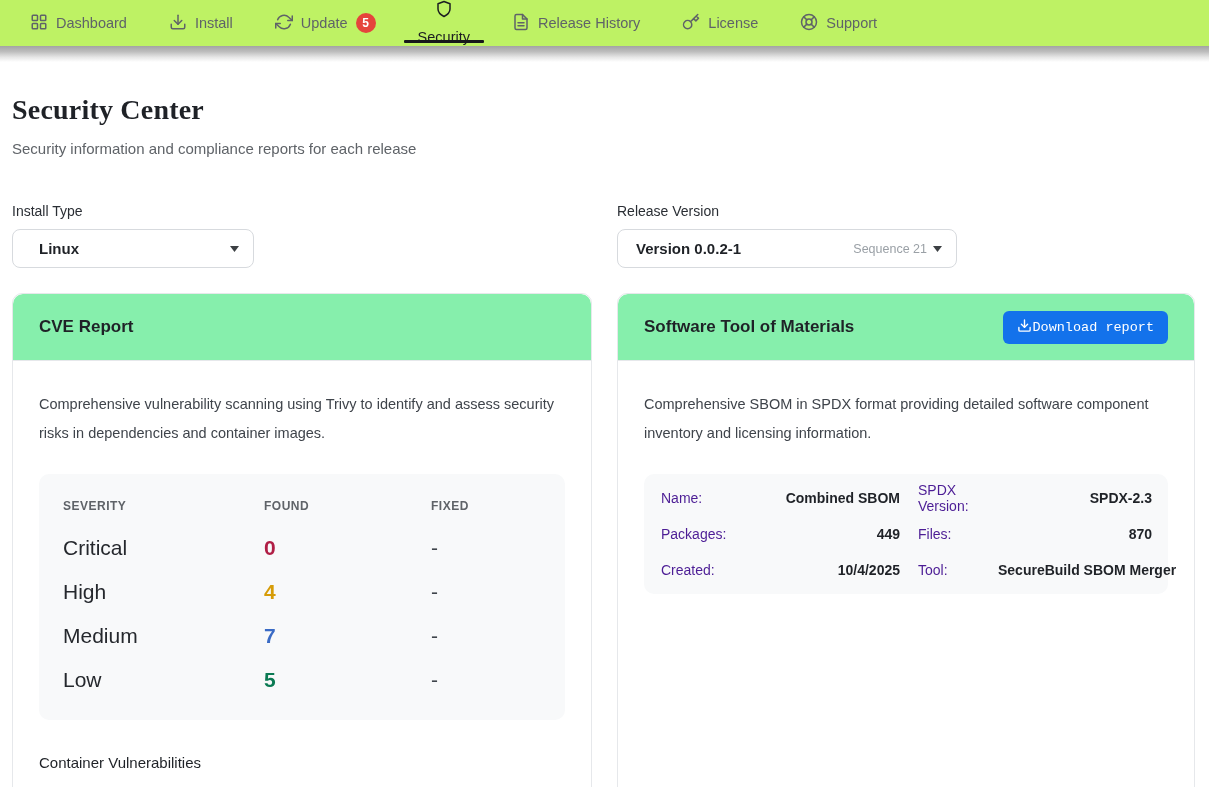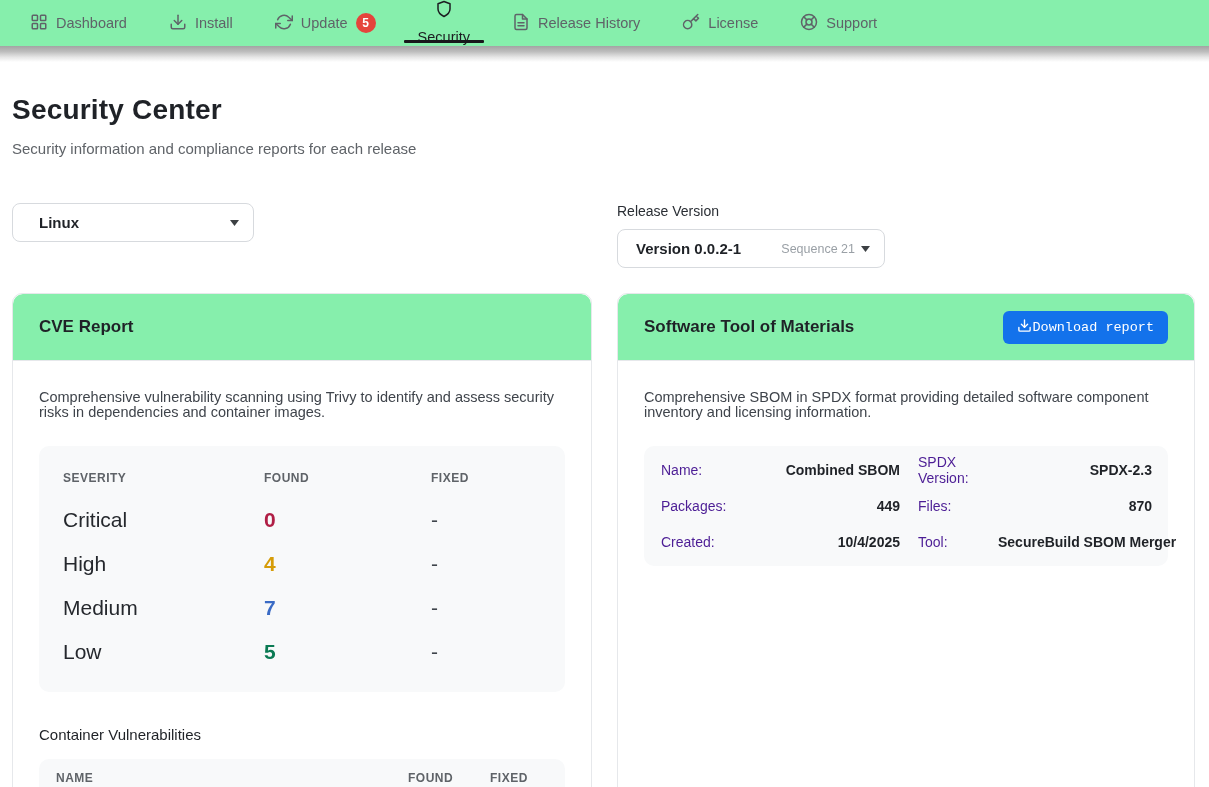--- a/index.html
+++ b/index.html
@@ -6,21 +6,21 @@
   html, body { width: 1209px; height: 787px; overflow: hidden; }
   body {
     font-family: "Liberation Sans", "DejaVu Sans", sans-serif;
     background: #ffffff;
     color: #202124;
   }
 
   
   .topnav {
     height: 46px;
-    background: #86efac;
+    background: #bef264;
     display: flex;
     align-items: stretch;
     padding-left: 16px;
   }
   .nav-item {
     display: flex;
     align-items: center;
     gap: 8px;
     padding: 0 14px;
     margin-right: 14px;
@@ -52,21 +52,21 @@
   }
 
   
   .scroll-shadow {
     height: 16px;
     background: linear-gradient(to bottom, #a3a3a3 0%, #bdbdbd 35%, #e6e6e6 70%, #ffffff 100%);
   }
 
   
   .content { padding: 32px 14px 0 12px; }
-  .page-title { font-size: 28px; font-weight: 700; color: #1f2227; letter-spacing: 0.2px; }
+  .page-title { font-size: 28px; font-weight: 700; color: #1f2227; letter-spacing: 0.2px; font-family: Liberation Serif, serif; }
   .page-subtitle { margin-top: 14px; font-size: 15px; color: #5f6368; }
 
   
   .filters {
     display: grid;
     grid-template-columns: 580px 578px;
     column-gap: 25px;
     margin-top: 46px;
   }
   .filter-label { font-size: 14px; color: #2a2e34; margin-bottom: 10px; }
@@ -75,21 +75,21 @@
     border: 1px solid #d7dade;
     border-radius: 8px;
     background: #fff;
     display: flex;
     align-items: center;
     justify-content: space-between;
     padding: 0 14px 0 18px;
     cursor: pointer;
   }
   .select-install { width: 242px; padding-left: 26px; }
-  .select-version { width: 268px; }
+  .select-version { width: 340px; }
   .select-value { font-size: 15px; font-weight: 700; color: #1f2227; }
   .select-right { display: flex; align-items: center; gap: 6px; }
   .select-sequence { font-size: 12.5px; color: #9aa0a6; }
   .caret { width: 9px; height: 6px; display: inline-block; }
   .caret svg { display: block; width: 9px; height: 6px; fill: #3c4043; }
 
   
   .cards {
     display: grid;
     grid-template-columns: 580px 578px;
@@ -108,21 +108,21 @@
     border-bottom: 1px solid #e6e8eb;
     padding: 0 26px;
     height: 67px;
     display: flex;
     align-items: center;
     justify-content: space-between;
     border-radius: 10px 10px 0 0;
   }
   .card-title { font-size: 17px; font-weight: 600; color: #1f2227; }
   .card-body { padding: 29px 26px 26px 26px; }
-  .card-desc { font-size: 14.5px; line-height: 15px; color: #3f444b; margin-bottom: 26px; }
+  .card-desc { font-size: 14.5px; line-height: 29px; color: #3f444b; margin-bottom: 26px; }
 
   .btn-download {
     display: flex;
     align-items: center;
     background: #1372eb;
     color: #ffffff;
     border: none;
     border-radius: 6px;
     height: 33px;
     padding: 0 14px;
@@ -256,20 +256,21 @@
 
 <div class="scroll-shadow"></div>
 
 <main class="content">
 
   <h1 class="page-title">Security Center</h1>
   <p class="page-subtitle">Security information and compliance reports for each release</p>
 
   <div class="filters">
     <div>
+      <div class="filter-label">Install Type</div>
       <div class="select select-install">
         <span class="select-value">Linux</span>
         <span class="caret">
             <svg viewBox="0 0 9 6">
               <path d="M0 0h9L4.5 6z"></path>
             </svg>
           </span>
       </div>
     </div>
     <div>

